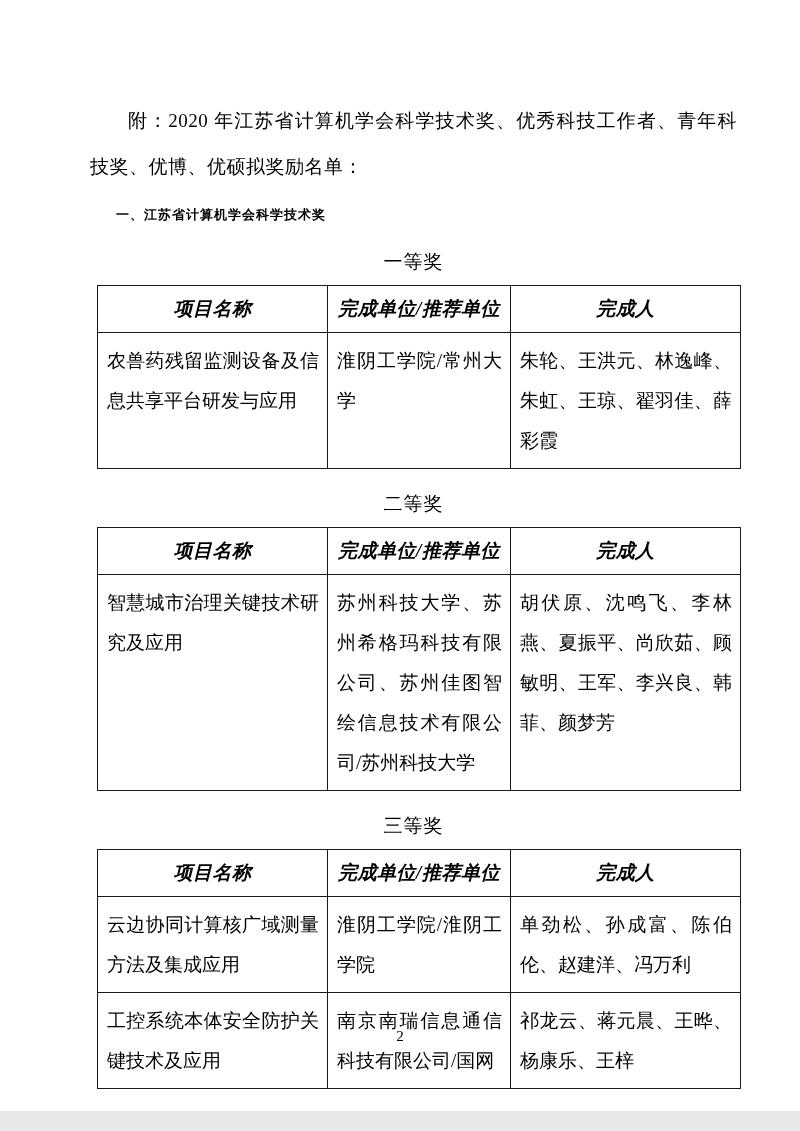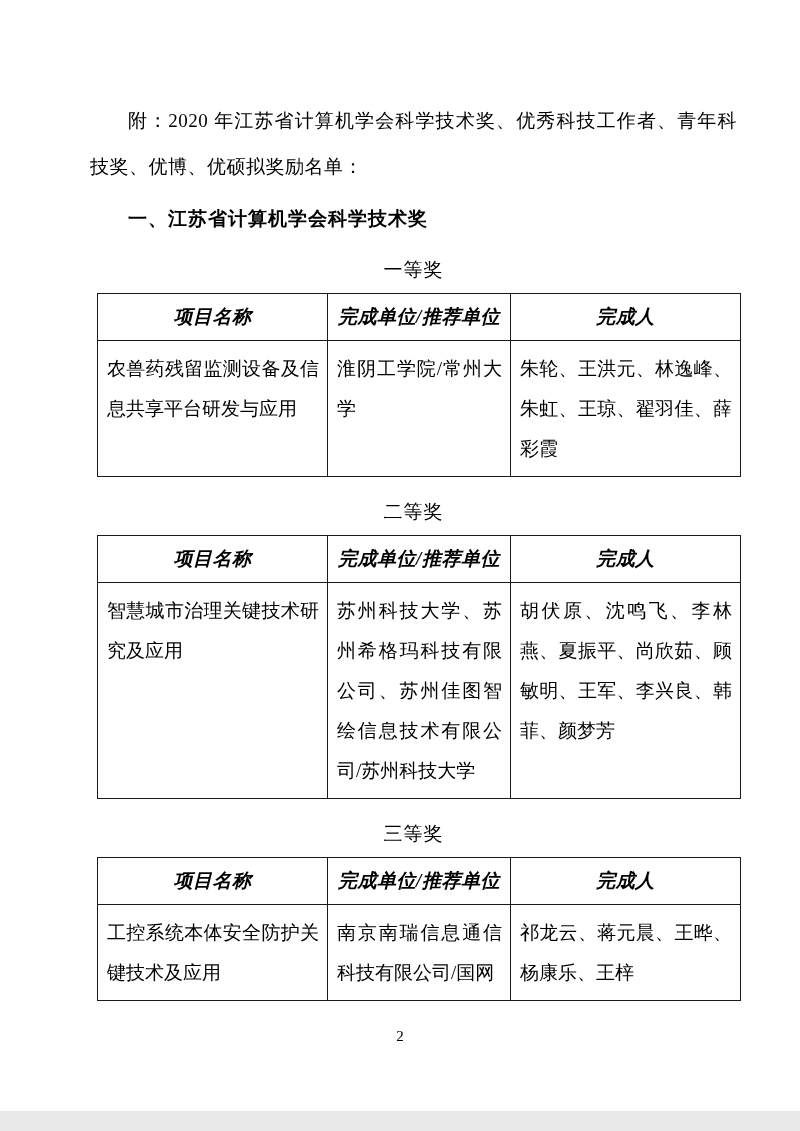--- a/index.html
+++ b/index.html
@@ -18,21 +18,21 @@
   .intro {
     margin: 0;
     font-size: 19px;
     line-height: 46px;
     text-indent: 2em;
     text-align: justify;
     letter-spacing: 0.5px;
   }
   .section-heading {
     margin: 16px 0 0 0;
-    font-size: 19px;
+    font-size: 13px;
     font-weight: bold;
     text-indent: 2em;
     letter-spacing: 1px;
   }
   .award-title {
     margin: 22px 0 10px 0;
     text-align: center;
     font-size: 19px;
     font-weight: normal;
     letter-spacing: 1px;
@@ -130,20 +130,25 @@
         <col style="width:183px">
         <col style="width:230px">
       </colgroup>
     <tbody>
         <tr>
       <th>项目名称</th>
       <th>完成单位/推荐单位</th>
       <th>完成人</th>
     </tr>
     <tr>
+      <td>云边协同计算核广域测量方法及集成应用</td>
+      <td>淮阴工学院/淮阴工学院</td>
+      <td>单劲松、孙成富、陈伯伦、赵建洋、冯万利</td>
+    </tr>
+    <tr>
       <td>工控系统本体安全防护关键技术及应用</td>
       <td>南京南瑞信息通信科技有限公司/国网</td>
       <td>祁龙云、蒋元晨、王晔、杨康乐、王梓</td>
     </tr>
   </tbody>
     </table>
 
   <div class="page-number">2</div>
 
 </div>

